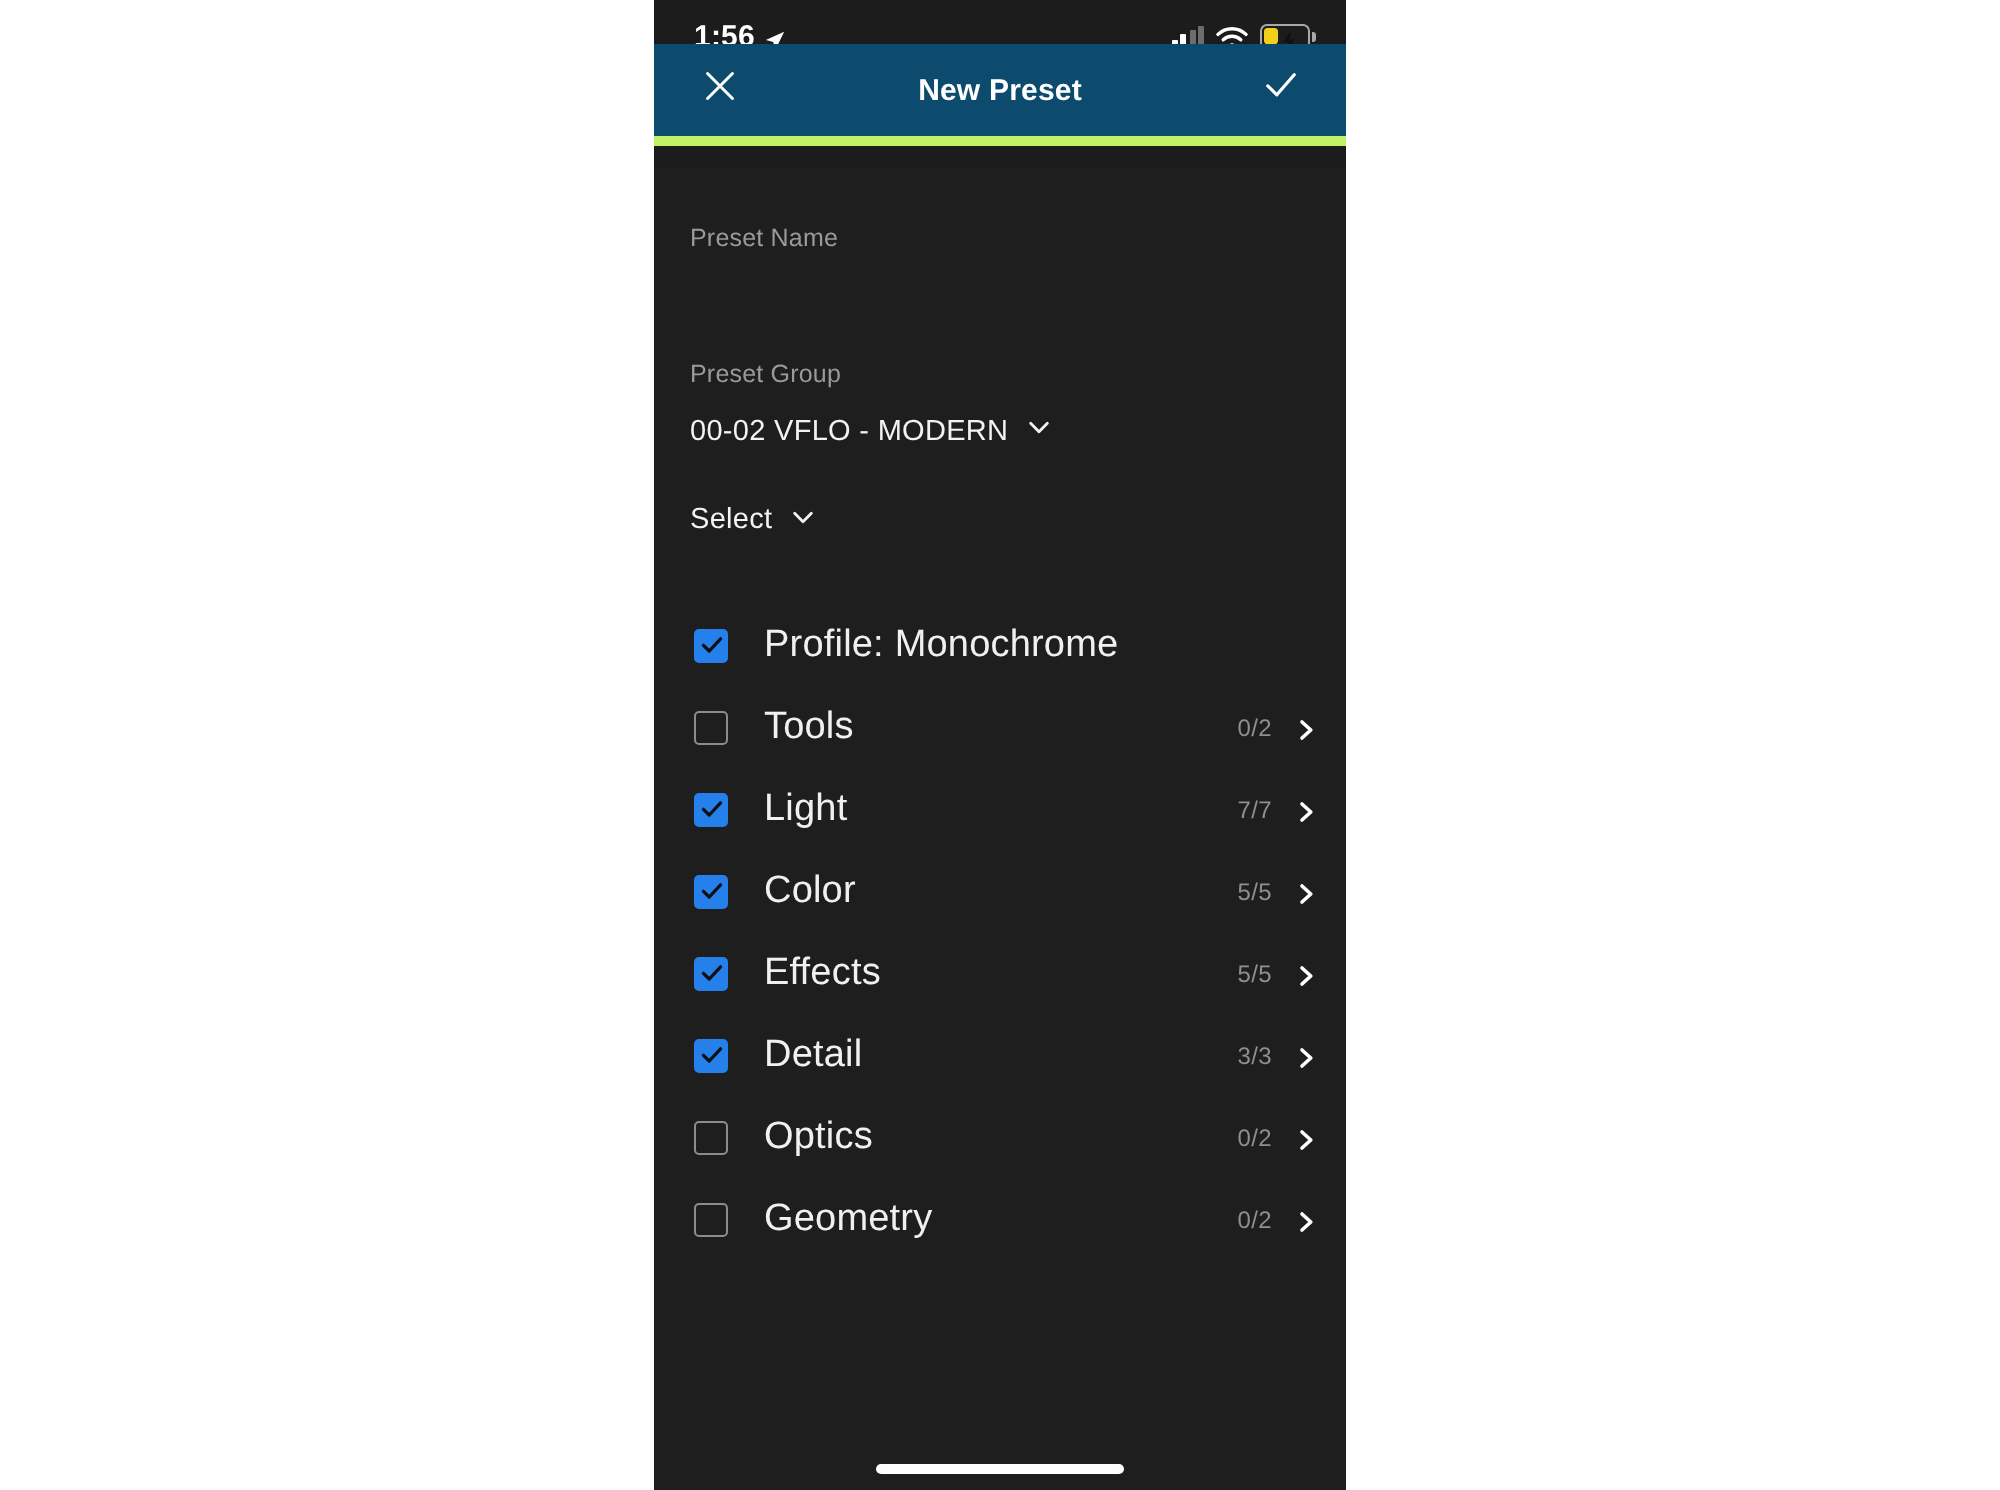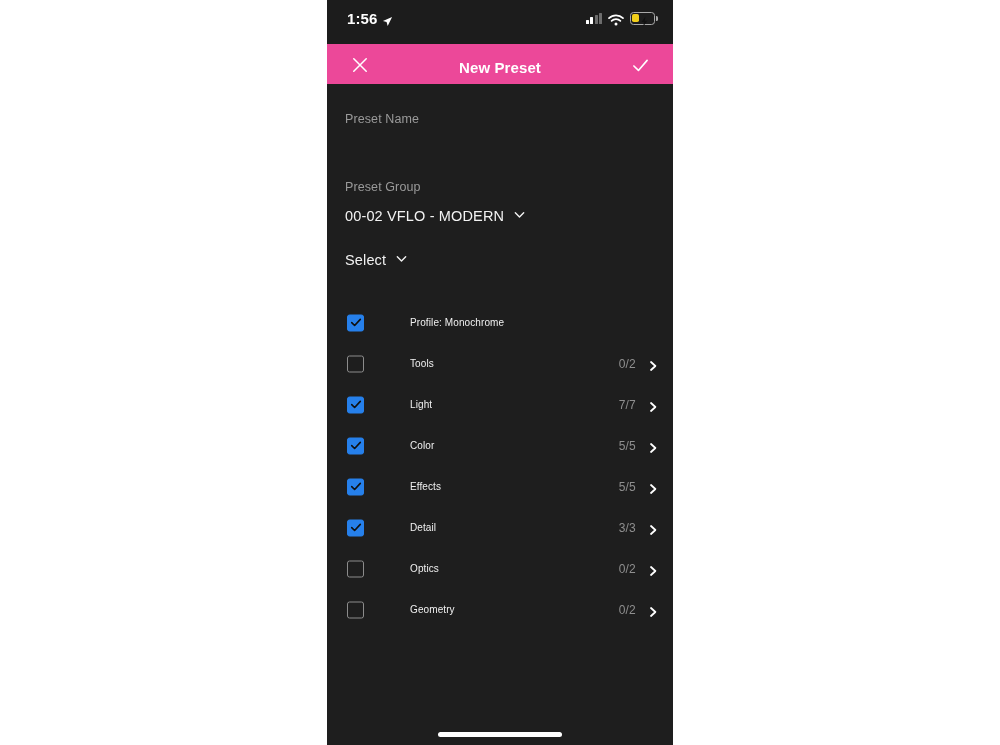--- a/index.html
+++ b/index.html
@@ -48,22 +48,22 @@
   .battery .fill{
     position:absolute;left:1.3px;top:1.3px;height:7.8px;width:7px;
     background:#f2cf1a;border-radius:1.8px;
   }
   .battery .bolt{
     position:absolute;left:8px;top:0px;width:11px;height:11px;
   }
 
   
   .navbar{
-    position:absolute;left:0;top:44px;width:346px;height:46px;
-    background:#ec4899;border-bottom:1px solid #bef264;
+    position:absolute;left:0;top:22px;width:346px;height:46px;
+    background:#0c4a6e;border-bottom:5px solid #bef264;
   }
   .nav-title{
     position:absolute;left:0;top:0;width:346px;height:46px;
     display:flex;align-items:center;justify-content:center;
     color:#ffffff;font-size:15px;font-weight:600;letter-spacing:.1px;
   }
   .nav-close{
     position:absolute;left:12px;top:0;width:42px;height:46px;
     display:flex;align-items:center;justify-content:center;cursor:pointer;
   }
@@ -106,21 +106,21 @@
     position:relative;height:41px;display:flex;align-items:center;cursor:pointer;
   }
   .cb{
     position:absolute;left:20px;top:50%;transform:translateY(-50%);
     width:17px;height:17px;border-radius:2.5px;box-sizing:border-box;
     display:flex;align-items:center;justify-content:center;
   }
   .cb.on{background:#2680eb;border:1px solid #2680eb;}
   .cb.off{background:transparent;border:1.6px solid #8c8c8c;}
   .row-label{
-    position:absolute;left:55px;color:#f0f0f0;font-size:10px;letter-spacing:.1px;margin-left:28px;
+    position:absolute;left:55px;color:#f0f0f0;font-size:19px;letter-spacing:.1px;
   }
   .row-count{
     position:absolute;right:37px;color:#8f8f8f;font-size:12px;letter-spacing:.2px;
   }
   .row-chev{
     position:absolute;right:14px;top:50%;transform:translateY(-50%);
     width:12px;height:12px;
   }
 
   

